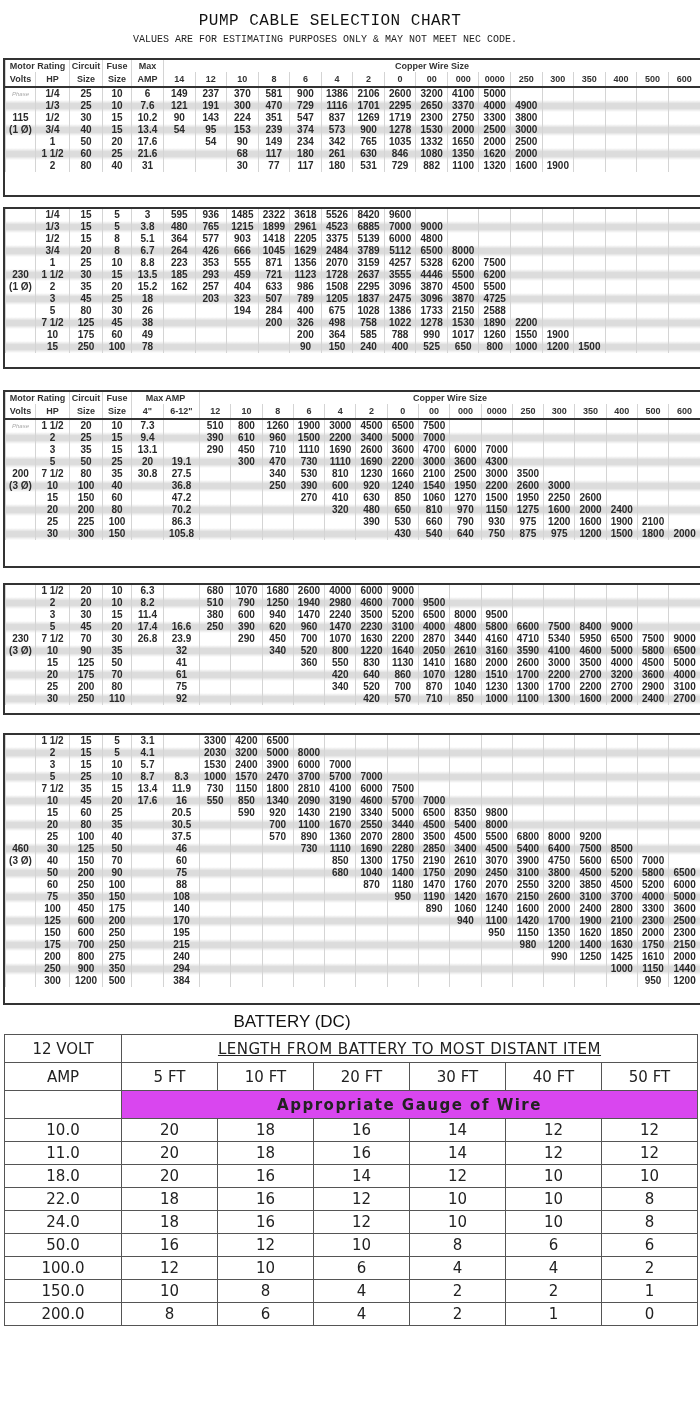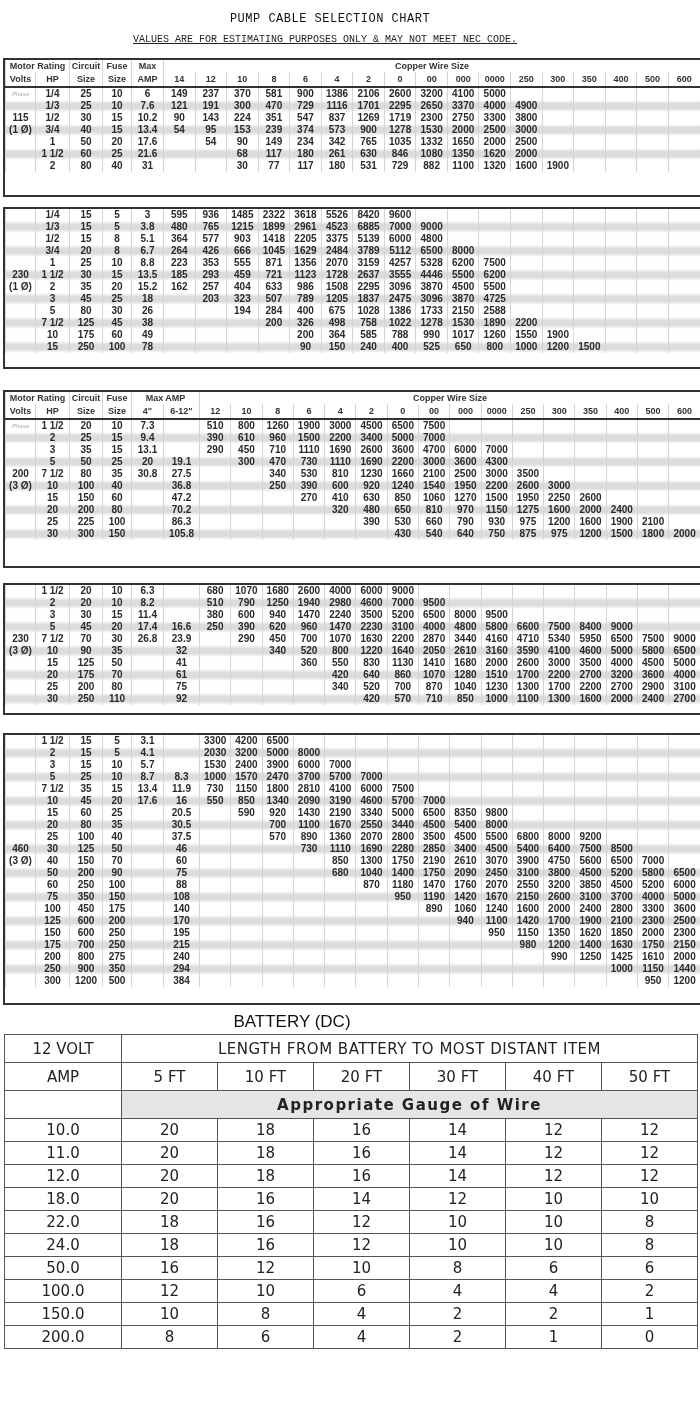--- a/index.html
+++ b/index.html
@@ -1,32 +1,32 @@
 <!DOCTYPE html>
 <html><head>
 <meta charset="utf-8">
 <style>
   html,body{margin:0;padding:0;background:#fff;}
   body{width:700px;height:1407px;overflow:hidden;position:relative;font-family:"Liberation Sans",sans-serif;color:#222;}
-  .title{position:absolute;left:0;top:12px;width:660px;text-align:center;font-family:"Liberation Mono",monospace;font-size:12px;letter-spacing:0.5px;color:#111;}
-  .subtitle{position:absolute;left:133px;top:34px;font-family:"Liberation Mono",monospace;font-size:10px;color:#222;text-decoration:underline;}
+  .title{position:absolute;left:0;top:12px;width:660px;text-align:center;font-family:"Liberation Mono",monospace;font-size:16px;letter-spacing:0.5px;color:#111;}
+  .subtitle{position:absolute;left:133px;top:34px;font-family:"Liberation Mono",monospace;font-size:10px;color:#222;}
   .block{position:absolute;left:3px;width:697px;border:2px solid #333;border-right:none;box-sizing:border-box;background:#fff;}
   .block table{border-collapse:collapse;width:100%;table-layout:fixed;font-family:"Liberation Sans Narrow","Liberation Sans",sans-serif;}
   .block td,.block th{font-size:10px;text-align:center;padding:0;height:12px;line-height:12px;border-left:1px solid #d4d4d4;white-space:nowrap;overflow:hidden;font-weight:bold;color:#2a2a2a;}
   .block th{font-weight:bold;color:#333;font-size:9px;}
   .block tr.shade td{background:linear-gradient(#fff 0,#dcdcdc 30%,#dcdcdc 70%,#fff 100%);}
   .block thead tr.h2 th{border-bottom:2px solid #333;height:14px;margin-left:41px;}
   .volt{font-weight:bold;}
   .phase{font-size:6px !important;color:#aaa !important;font-weight:normal !important;font-style:italic;}
   .battery-title{position:absolute;left:0;top:1012px;width:584px;text-align:center;font-size:17px;color:#111;}
   .battery{position:absolute;left:4px;top:1034px;width:694px;border-collapse:collapse;table-layout:fixed;font-family:"DejaVu Sans",sans-serif;}
   .battery td{border:1.5px solid #555;text-align:center;font-size:15px;height:22px;padding:0;color:#222;}
   .battery .hdr td{height:27px;}
-  .battery .gauge{background:#e5e5e5;letter-spacing:1.5px;font-weight:bold;font-size:15px;}
-  .battery .len{letter-spacing:0.5px;}
+  .battery .gauge{background:#d946ef;letter-spacing:1.5px;font-weight:bold;font-size:15px;}
+  .battery .len{letter-spacing:0.5px;text-decoration:underline;}
 </style>
 </head>
 <body>
 
 <div class="title">PUMP CABLE SELECTION CHART</div>
 <div class="subtitle">VALUES ARE FOR ESTIMATING PURPOSES ONLY &amp; MAY NOT MEET NEC CODE.</div>
 
 <div class="block" id="sp0" style="top:58px;height:139px;">
     <table>
       <colgroup>
@@ -1720,29 +1720,20 @@
         <td>10.0</td>
         <td>20</td>
         <td>18</td>
         <td>16</td>
         <td>14</td>
         <td>12</td>
         <td>12</td>
       </tr>
       <tr>
         <td>11.0</td>
-        <td>20</td>
-        <td>18</td>
-        <td>16</td>
-        <td>14</td>
-        <td>12</td>
-        <td>12</td>
-      </tr>
-      <tr>
-        <td>12.0</td>
         <td>20</td>
         <td>18</td>
         <td>16</td>
         <td>14</td>
         <td>12</td>
         <td>12</td>
       </tr>
       <tr>
         <td>18.0</td>
         <td>20</td>

